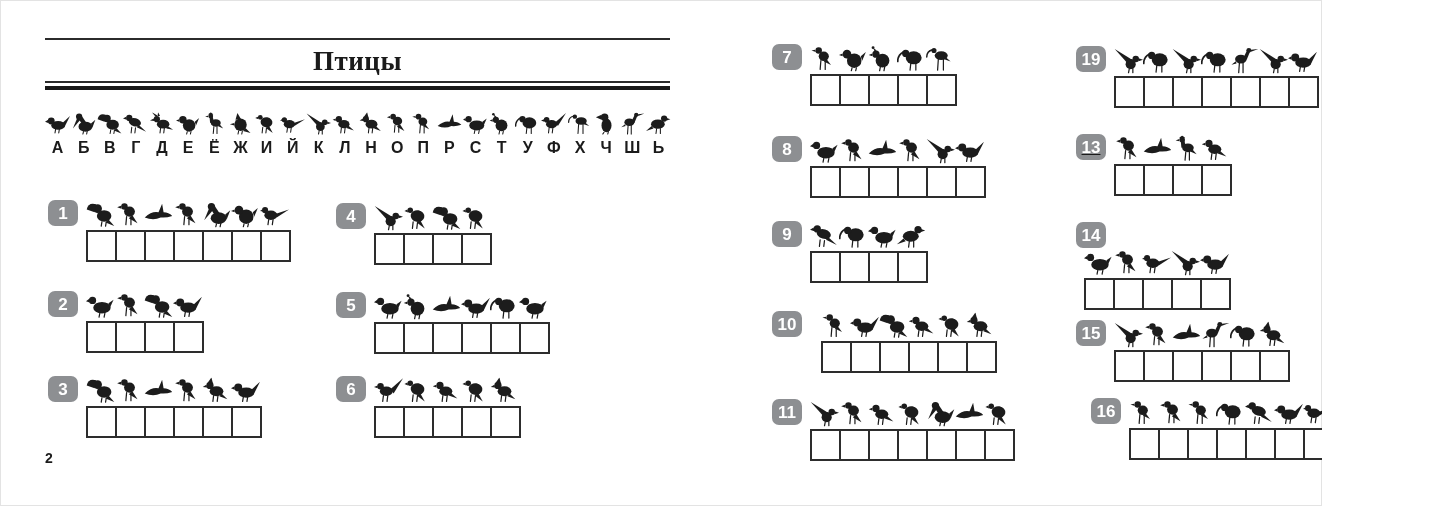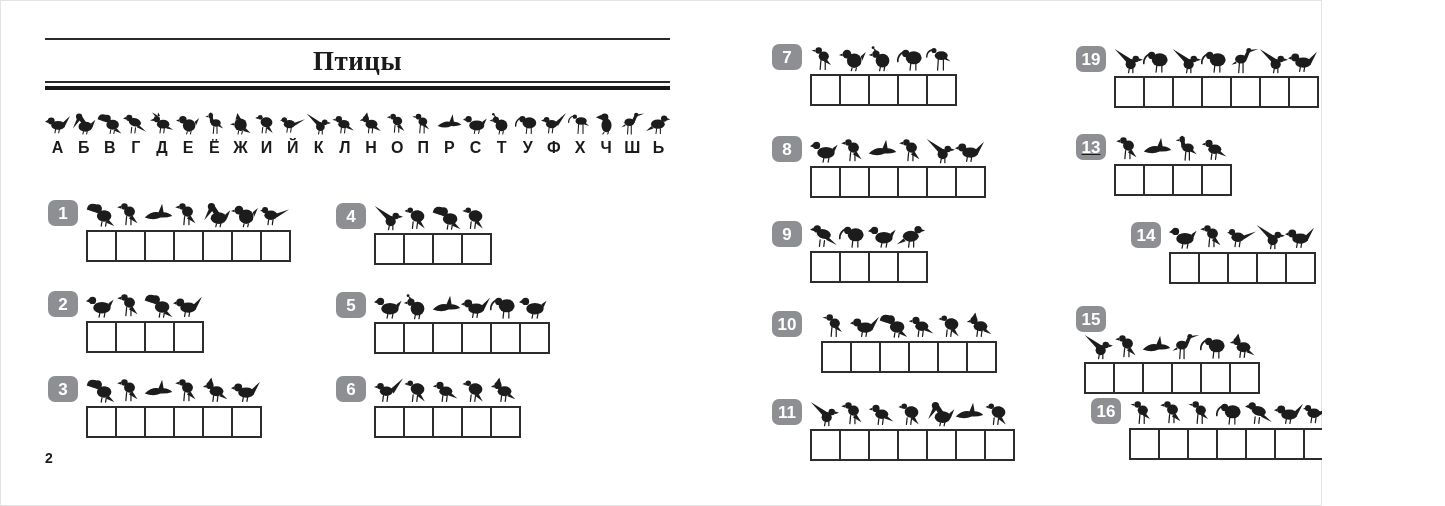--- a/index.html
+++ b/index.html
@@ -815,21 +815,21 @@
             </svg>
           </div>
           <div class="boxes">
             <div class="box"></div>
             <div class="box"></div>
             <div class="box"></div>
             <div class="box"></div>
           </div>
         </div>
       </div>
-      <div class="puzzle" style="left: 1131px; top: 222px;">
+      <div class="puzzle" style="left: 1076px; top: 222px; flex-direction: column;">
         <div class="badge">14</div>
         <div class="pz-body">
           <div class="birds">
             <svg viewBox="0 0 40 36">
               <use href="#bird-duck"></use>
             </svg>
             <svg viewBox="0 0 40 36">
               <use href="#bird-rook"></use>
             </svg>
             <svg viewBox="0 0 40 36">
@@ -844,21 +844,21 @@
           </div>
           <div class="boxes">
             <div class="box"></div>
             <div class="box"></div>
             <div class="box"></div>
             <div class="box"></div>
             <div class="box"></div>
           </div>
         </div>
       </div>
-      <div class="puzzle" style="left: 1076px; top: 306px; flex-direction: column;">
+      <div class="puzzle" style="left: 1076px; top: 320px;">
         <div class="badge">15</div>
         <div class="pz-body">
           <div class="birds">
             <svg viewBox="0 0 40 36">
               <use href="#bird-wren"></use>
             </svg>
             <svg viewBox="0 0 40 36">
               <use href="#bird-rook"></use>
             </svg>
             <svg viewBox="0 0 40 36">

